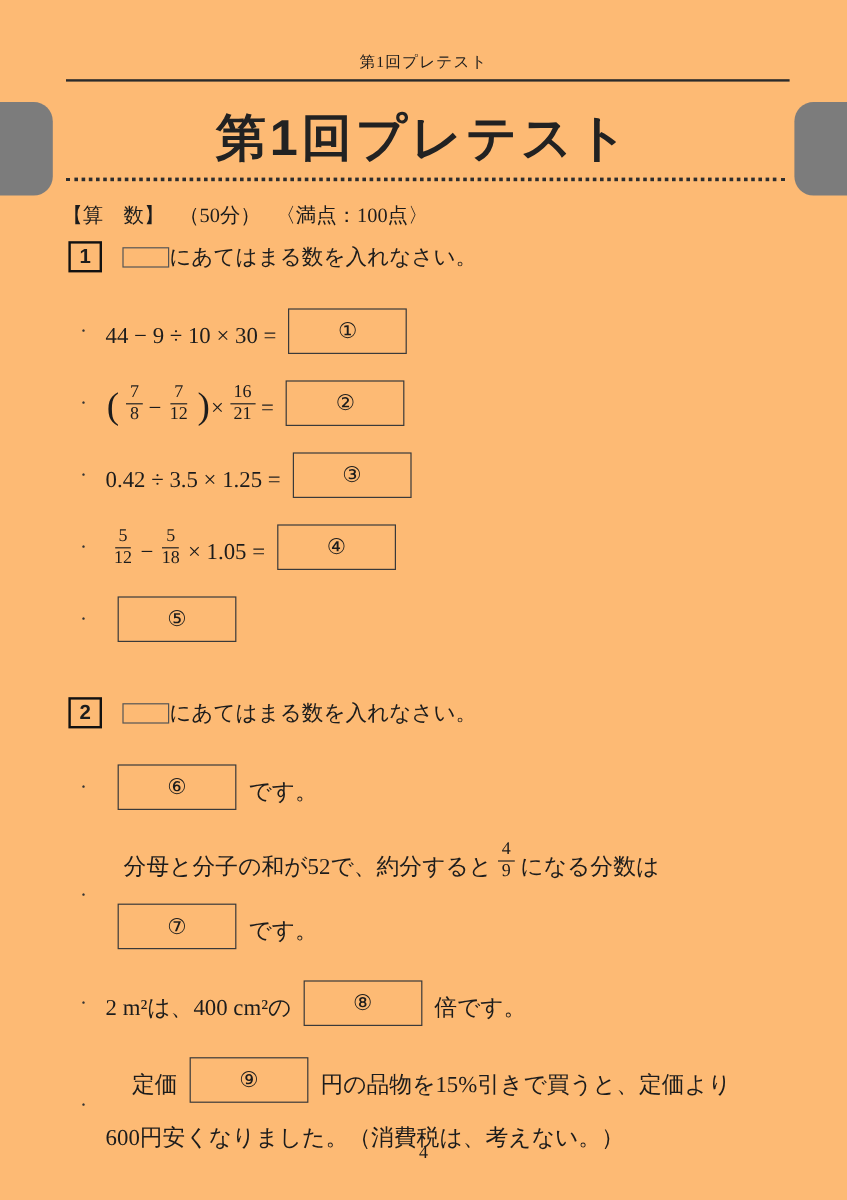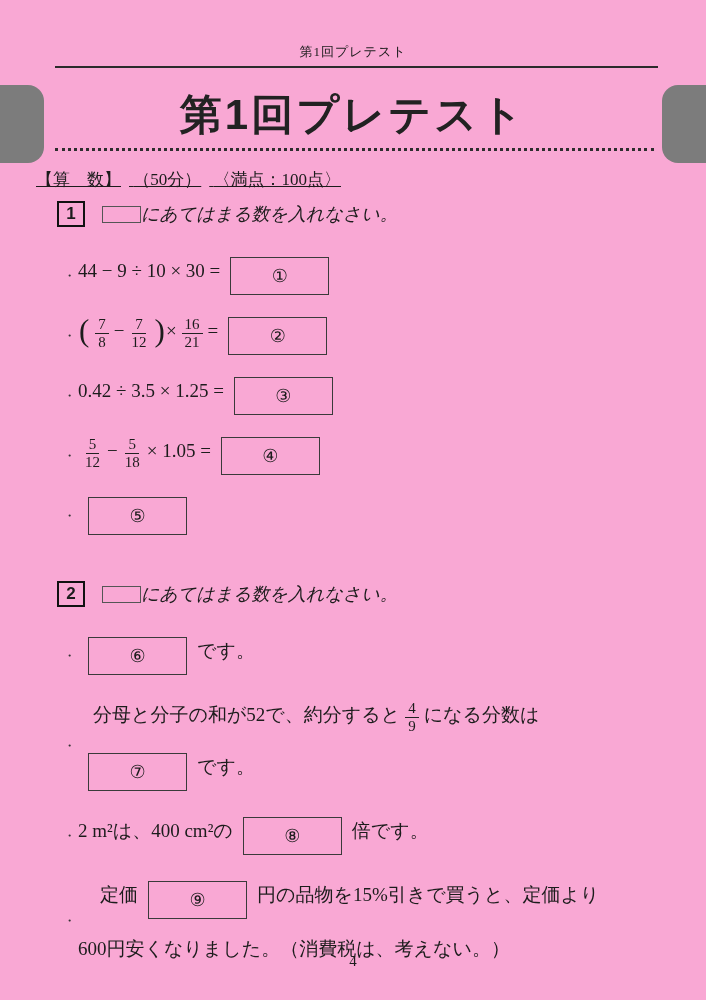--- a/index.html
+++ b/index.html
@@ -1,48 +1,48 @@
 <!DOCTYPE html>
 <html><head>
 <meta charset="utf-8">
 <style>
   html,body{margin:0;padding:0;background:#e9e9e9;}
   .page{
-    position:relative;width:706px;height:1000px;margin:0 auto;background:#f9a8d4;
+    position:relative;width:706px;height:1000px;margin:0 auto;background:#fdba74;
     font-family:"Liberation Serif","DejaVu Serif",serif;color:#1c1c1c;overflow:hidden;
   }
   
   .running-head{position:absolute;top:43px;left:0;width:100%;text-align:center;
     font-size:13px;letter-spacing:1px;}
   .head-rule{position:absolute;top:66px;left:55px;right:48px;border-top:2px solid #2b2b2b;}
   
   .title-band{position:absolute;top:85px;left:0;right:0;height:78px;}
   .tab{position:absolute;top:0;width:44px;height:78px;background:#7c7c7c;}
   .tab.left{left:0;border-radius:0 16px 16px 0;}
   .tab.right{right:0;border-radius:16px 0 0 16px;}
   .big-title{position:absolute;top:2px;left:0;width:100%;margin:0;text-align:center;
     font-family:"Liberation Sans","DejaVu Sans",sans-serif;font-weight:bold;
     font-size:42px;letter-spacing:3px;color:#222;}
   .dotted-rule{position:absolute;top:63px;left:55px;right:52px;border-top:3px dotted #2e2e2e;}
   
-  .subject-line{position:absolute;top:168px;left:36px;font-size:17px;text-decoration:underline;}
+  .subject-line{position:absolute;top:168px;left:52px;font-size:17px;}
   .subject-line span{margin-right:8px;}
   
   .problems{position:absolute;top:201px;left:57px;right:36px;}
   .p-head{display:flex;align-items:center;height:26px;}
   .p-num{width:24px;height:22px;border:2.5px solid #111;display:inline-flex;
     align-items:center;justify-content:center;font-weight:bold;font-size:17px;
     font-family:"Liberation Sans","DejaVu Sans",sans-serif;}
   .blank-box{width:37px;height:15px;border:1px solid #555;margin-left:17px;}
-  .p-inst{font-size:18px;font-style:italic;}
+  .p-inst{font-size:18px;}
   .p-items{margin-top:30px;}
   .item{display:flex;align-items:center;margin-bottom:22px;min-height:36px;}
   .p2 .item{margin-bottom:26px;}
   .bullet{width:14px;font-size:13px;flex:none;margin-left:6px;color:#333;}
-  .expr{margin-left:1px;display:flex;align-items:flex-start;flex-wrap:wrap;
+  .expr{margin-left:11px;display:flex;align-items:flex-end;flex-wrap:wrap;
     font-size:19px;flex:1;row-gap:6px;}
   .seg-text{white-space:pre-wrap;line-height:1.45;}
   .frac{display:inline-flex;flex-direction:column;align-items:center;
     font-size:15px;line-height:1.15;margin:0 5px;transform:translateY(-1px);}
   .frac .fn{border-bottom:1.3px solid #222;padding:0 3px;}
   .frac .fd{padding:0 2px;}
   .paren{font-size:31px;font-weight:400;line-height:1;margin:0 1px;transform:translateY(-2px);}
   .answer-box{height:36px;border:1.5px solid #3a3a3a;display:inline-flex;flex:none;
     align-items:center;justify-content:center;font-size:18px;margin:0 10px;}
   .line-break{flex-basis:100%;height:4px;}

